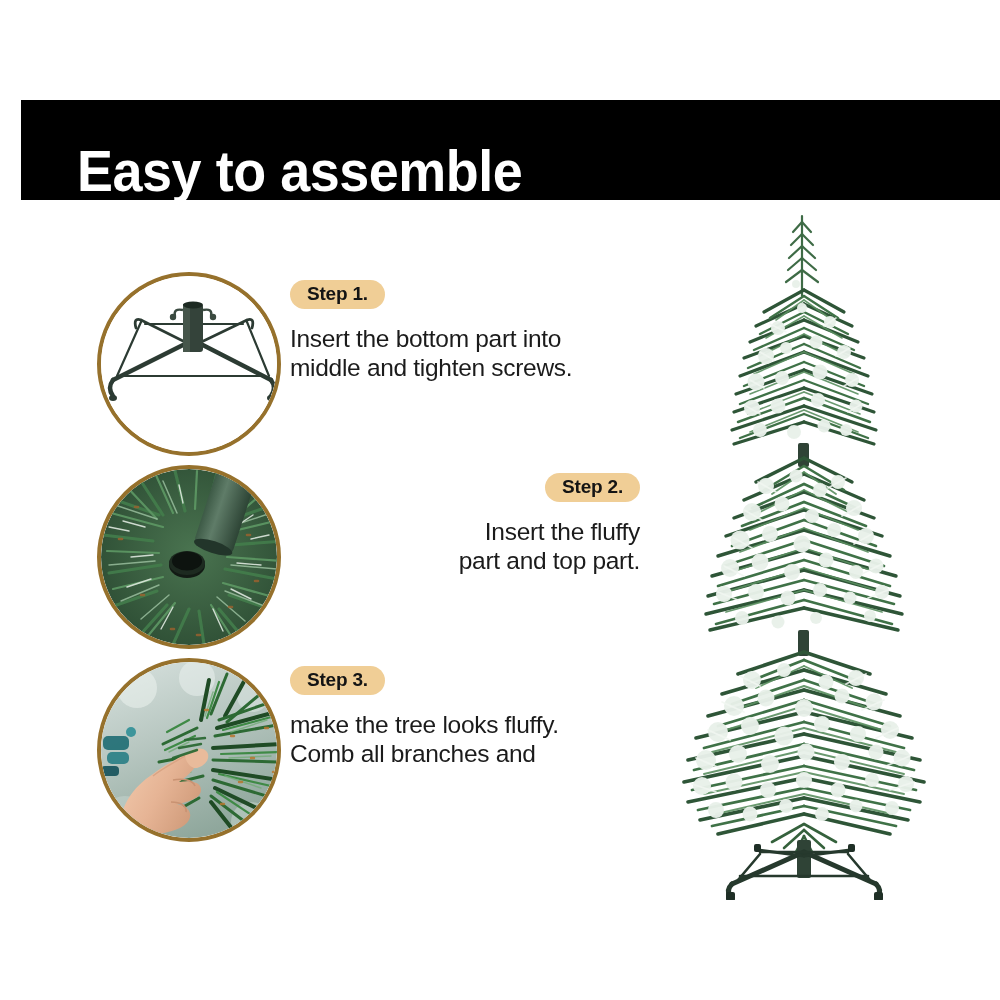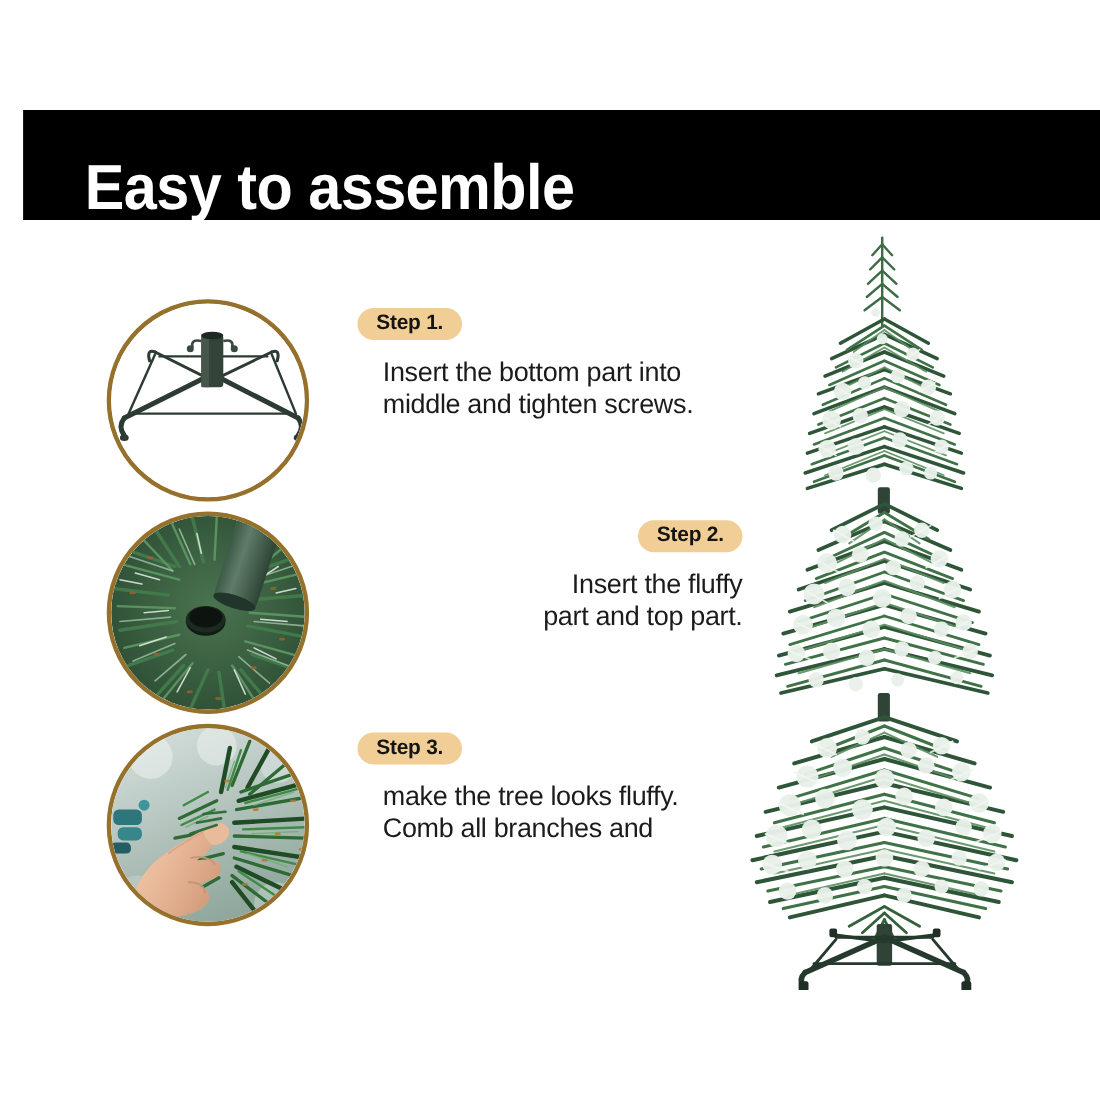--- a/index.html
+++ b/index.html
@@ -28,27 +28,27 @@
   .step-row.r3{top:386px;}
 
   
   .circle{
     position:absolute;left:97px;top:10px;width:184px;height:184px;border-radius:50%;
     border:4px solid #96712C;box-sizing:border-box;overflow:hidden;background:#fff;
   }
   .circle-inner{position:absolute;inset:0;border-radius:50%;overflow:hidden;}
 
   
-  .step-text{position:absolute;left:325px;top:18px;width:350px;}
+  .step-text{position:absolute;left:290px;top:18px;width:350px;}
   .badge{
     display:inline-block;background:#F0CE96;color:#141414;
     border-radius:999px;padding:4px 17px 5px 17px;
     font-size:19px;font-weight:700;line-height:1.05;letter-spacing:-0.2px;
   }
-  .step-lines{margin-top:16px;color:#1b1b1b;font-size:24.5px;line-height:1.18;letter-spacing:-0.3px;margin-left:23px;}
+  .step-lines{margin-top:16px;color:#1b1b1b;font-size:24.5px;line-height:1.18;letter-spacing:-0.3px;}
   .step-lines div{white-space:nowrap;}
 
   
   .tree-wrap{position:absolute;left:660px;top:200px;width:340px;height:700px;}
 </style>
 </head>
 <body>
 
 <div id="page">
 

